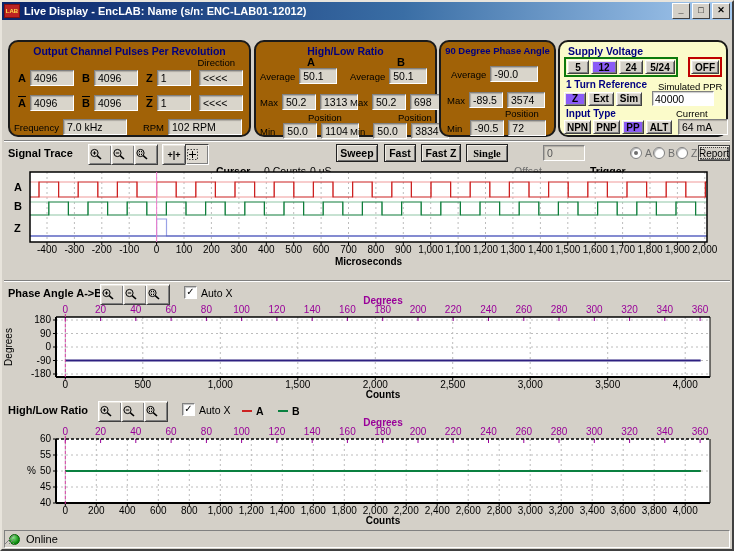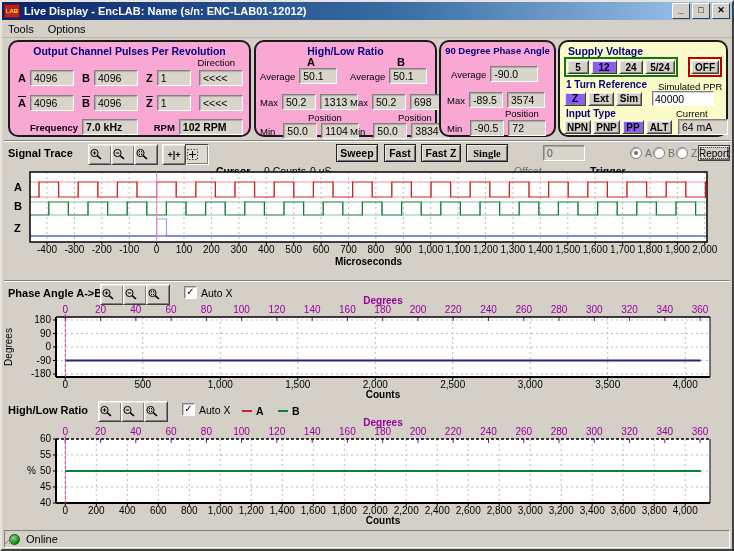--- a/index.html
+++ b/index.html
@@ -5,21 +5,21 @@
   html,body{margin:0;padding:0;background:#9a9a9a;font-family:"Liberation Sans",sans-serif;}
   #window{position:relative;width:730px;height:547px;background:#d4d0c8;border:2px solid;border-color:#e8e4dc #404040 #404040 #e8e4dc;}
   
   .titlebar{position:absolute;left:0;top:0;width:100%;height:18px;background:linear-gradient(90deg,#0a246a,#3a6ea5 55%,#a6caf0);display:flex;align-items:center;padding:0 2px;box-sizing:border-box;}
   .appicon{width:14px;height:12px;background:#b22;border:1px solid #801010;color:#ffe14d;font-size:6px;font-weight:bold;line-height:12px;text-align:center;margin-right:4px;flex:none;}
   .apptitle{color:#fff;font-size:11px;font-weight:bold;white-space:nowrap;overflow:hidden;flex:1;}
   .winbtn{width:16px;height:14px;background:#d4d0c8;border:1px solid;border-color:#fff #404040 #404040 #fff;font-size:9px;line-height:12px;text-align:center;margin-left:2px;flex:none;font-weight:bold;color:#000;}
   
   .menubar{position:absolute;left:0;top:18px;width:100%;height:18px;display:flex;align-items:center;gap:14px;padding-left:6px;box-sizing:border-box;font-size:11px;border-bottom:1px solid #b8b4ac;}
   
-  .panel{position:absolute;top:38px;height:97px;background:#f9a8d4;border:2px solid #1a1a1a;border-radius:10px;box-sizing:border-box;}
+  .panel{position:absolute;top:38px;height:97px;background:#a16207;border:2px solid #1a1a1a;border-radius:10px;box-sizing:border-box;}
   .ptitle{position:absolute;left:0;right:0;top:3px;text-align:center;color:#000080;font-weight:bold;font-size:10.5px;white-space:nowrap;}
   .row{position:absolute;display:flex;align-items:center;gap:4px;}
   .lbl{font-size:11px;font-weight:bold;color:#000;}
   .slbl{font-size:9.5px;color:#000;}
   .ovl{text-decoration:overline;}
   .fld{height:14px;background:#d9d5cb;border:1px solid;border-color:#808080 #fff #fff #808080;box-shadow:inset 1px 1px 1px rgba(0,0,0,.2);font-size:10.5px;display:flex;align-items:center;padding:0 3px;box-sizing:content-box;color:#000;white-space:nowrap;overflow:hidden;}
   .w44{width:44px}.w38{width:32px}.w62{width:56px}.w72{width:66px}.w36{width:30px}.w30{width:26px}.w46{width:40px}
   #panel-output{left:6px;width:243px;}
   #panel-ratio{left:252px;width:183px;}
   #panel-phase{left:437px;width:117px;}
@@ -69,24 +69,20 @@
 <div id="window">
 
   <div class="titlebar">
     <div class="appicon">LAB</div>
     <div class="apptitle">Live Display - EncLAB: Name (s/n: ENC-LAB01-12012)</div>
     <div class="winbtn">_</div>
     <div class="winbtn">□</div>
     <div class="winbtn">✕</div>
   </div>
 
-  <div class="menubar">
-    <span>Tools</span>
-    <span>Options</span>
-  </div>
 
   <div class="panel" id="panel-output">
     <div class="ptitle">Output Channel Pulses Per Revolution</div>
     <div class="slbl" style="position:absolute;right:14px;top:15px;">Direction</div>
     <div class="row" style="left:8px;top:28px;right:6px;">
       <span class="lbl">A</span>
       <span class="fld w44">4096</span>
       <span class="lbl" style="margin-left:4px;">B</span>
       <span class="fld w44">4096</span>
       <span class="lbl" style="margin-left:4px;">Z</span>
@@ -95,21 +91,21 @@
     </div>
     <div class="row" style="left:8px;top:53px;right:6px;">
       <span class="lbl ovl">A</span>
       <span class="fld w44">4096</span>
       <span class="lbl ovl" style="margin-left:4px;">B</span>
       <span class="fld w44">4096</span>
       <span class="lbl ovl" style="margin-left:4px;">Z</span>
       <span class="fld w38">1</span>
       <span class="fld w44" style="margin-left:4px;">&lt;&lt;&lt;&lt;</span>
     </div>
-    <div class="row" style="left:20px;top:77px;right:6px;font-weight:bold;">
+    <div class="row" style="left:4px;top:77px;right:6px;">
       <span class="slbl">Frequency</span>
       <span class="fld w62">7.0 kHz</span>
       <span class="slbl" style="margin-left:12px;">RPM</span>
       <span class="fld w72">102 RPM</span>
     </div>
   </div>
 
   <div class="panel" id="panel-ratio">
     <div class="ptitle">High/Low Ratio</div>
     <div class="col" style="left:4px;">

